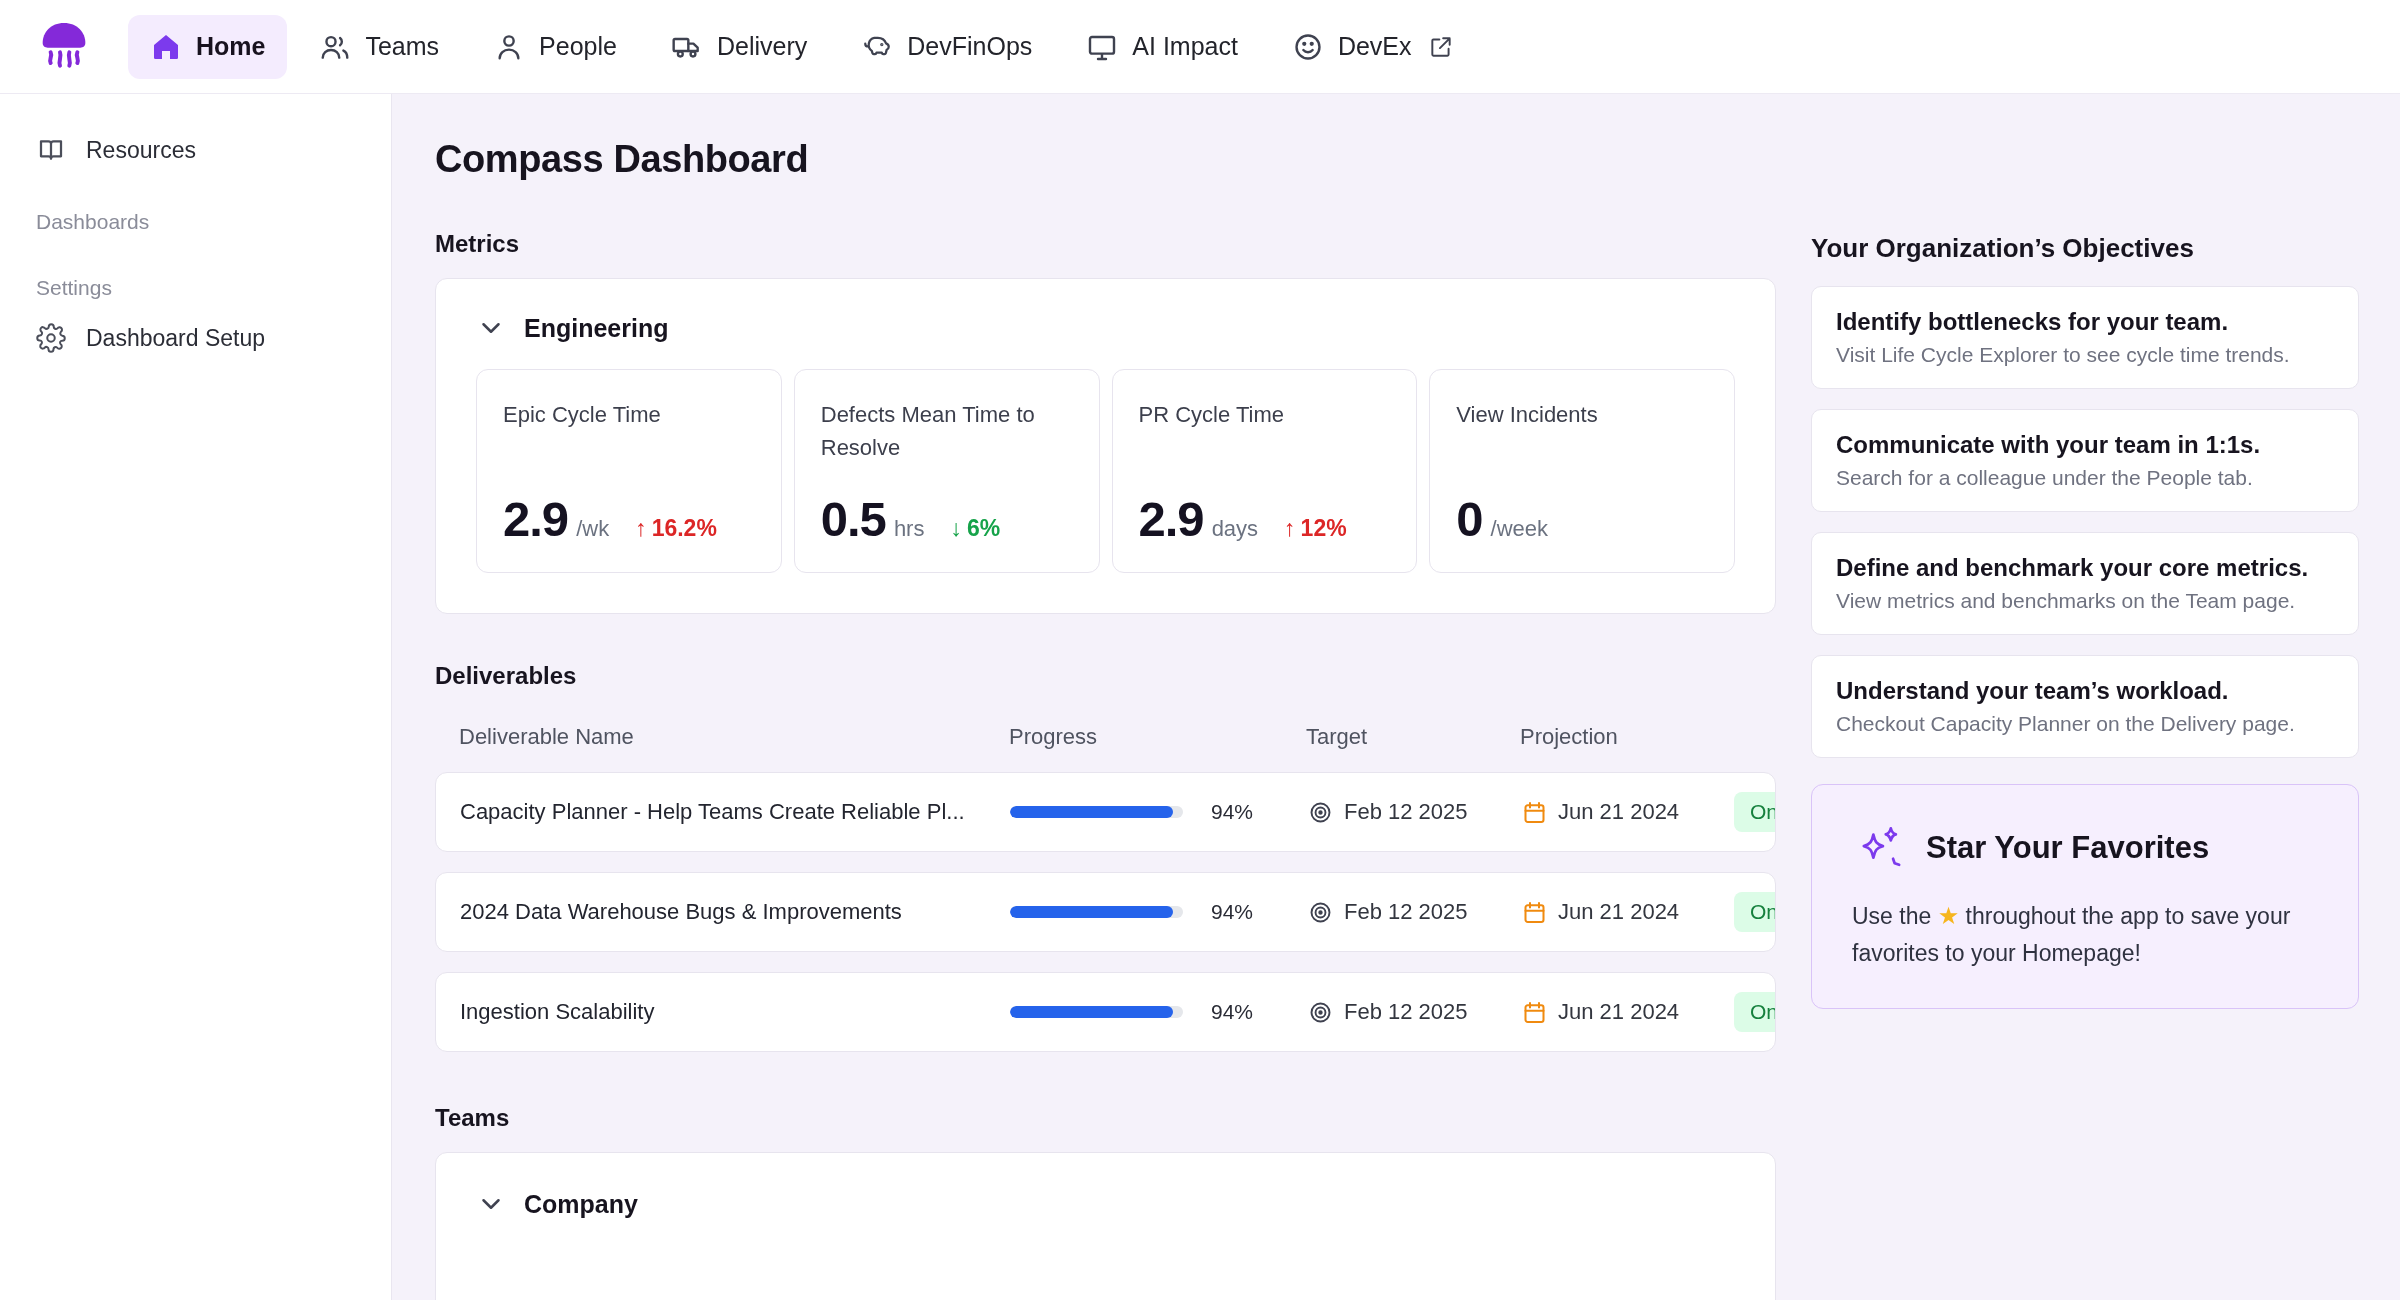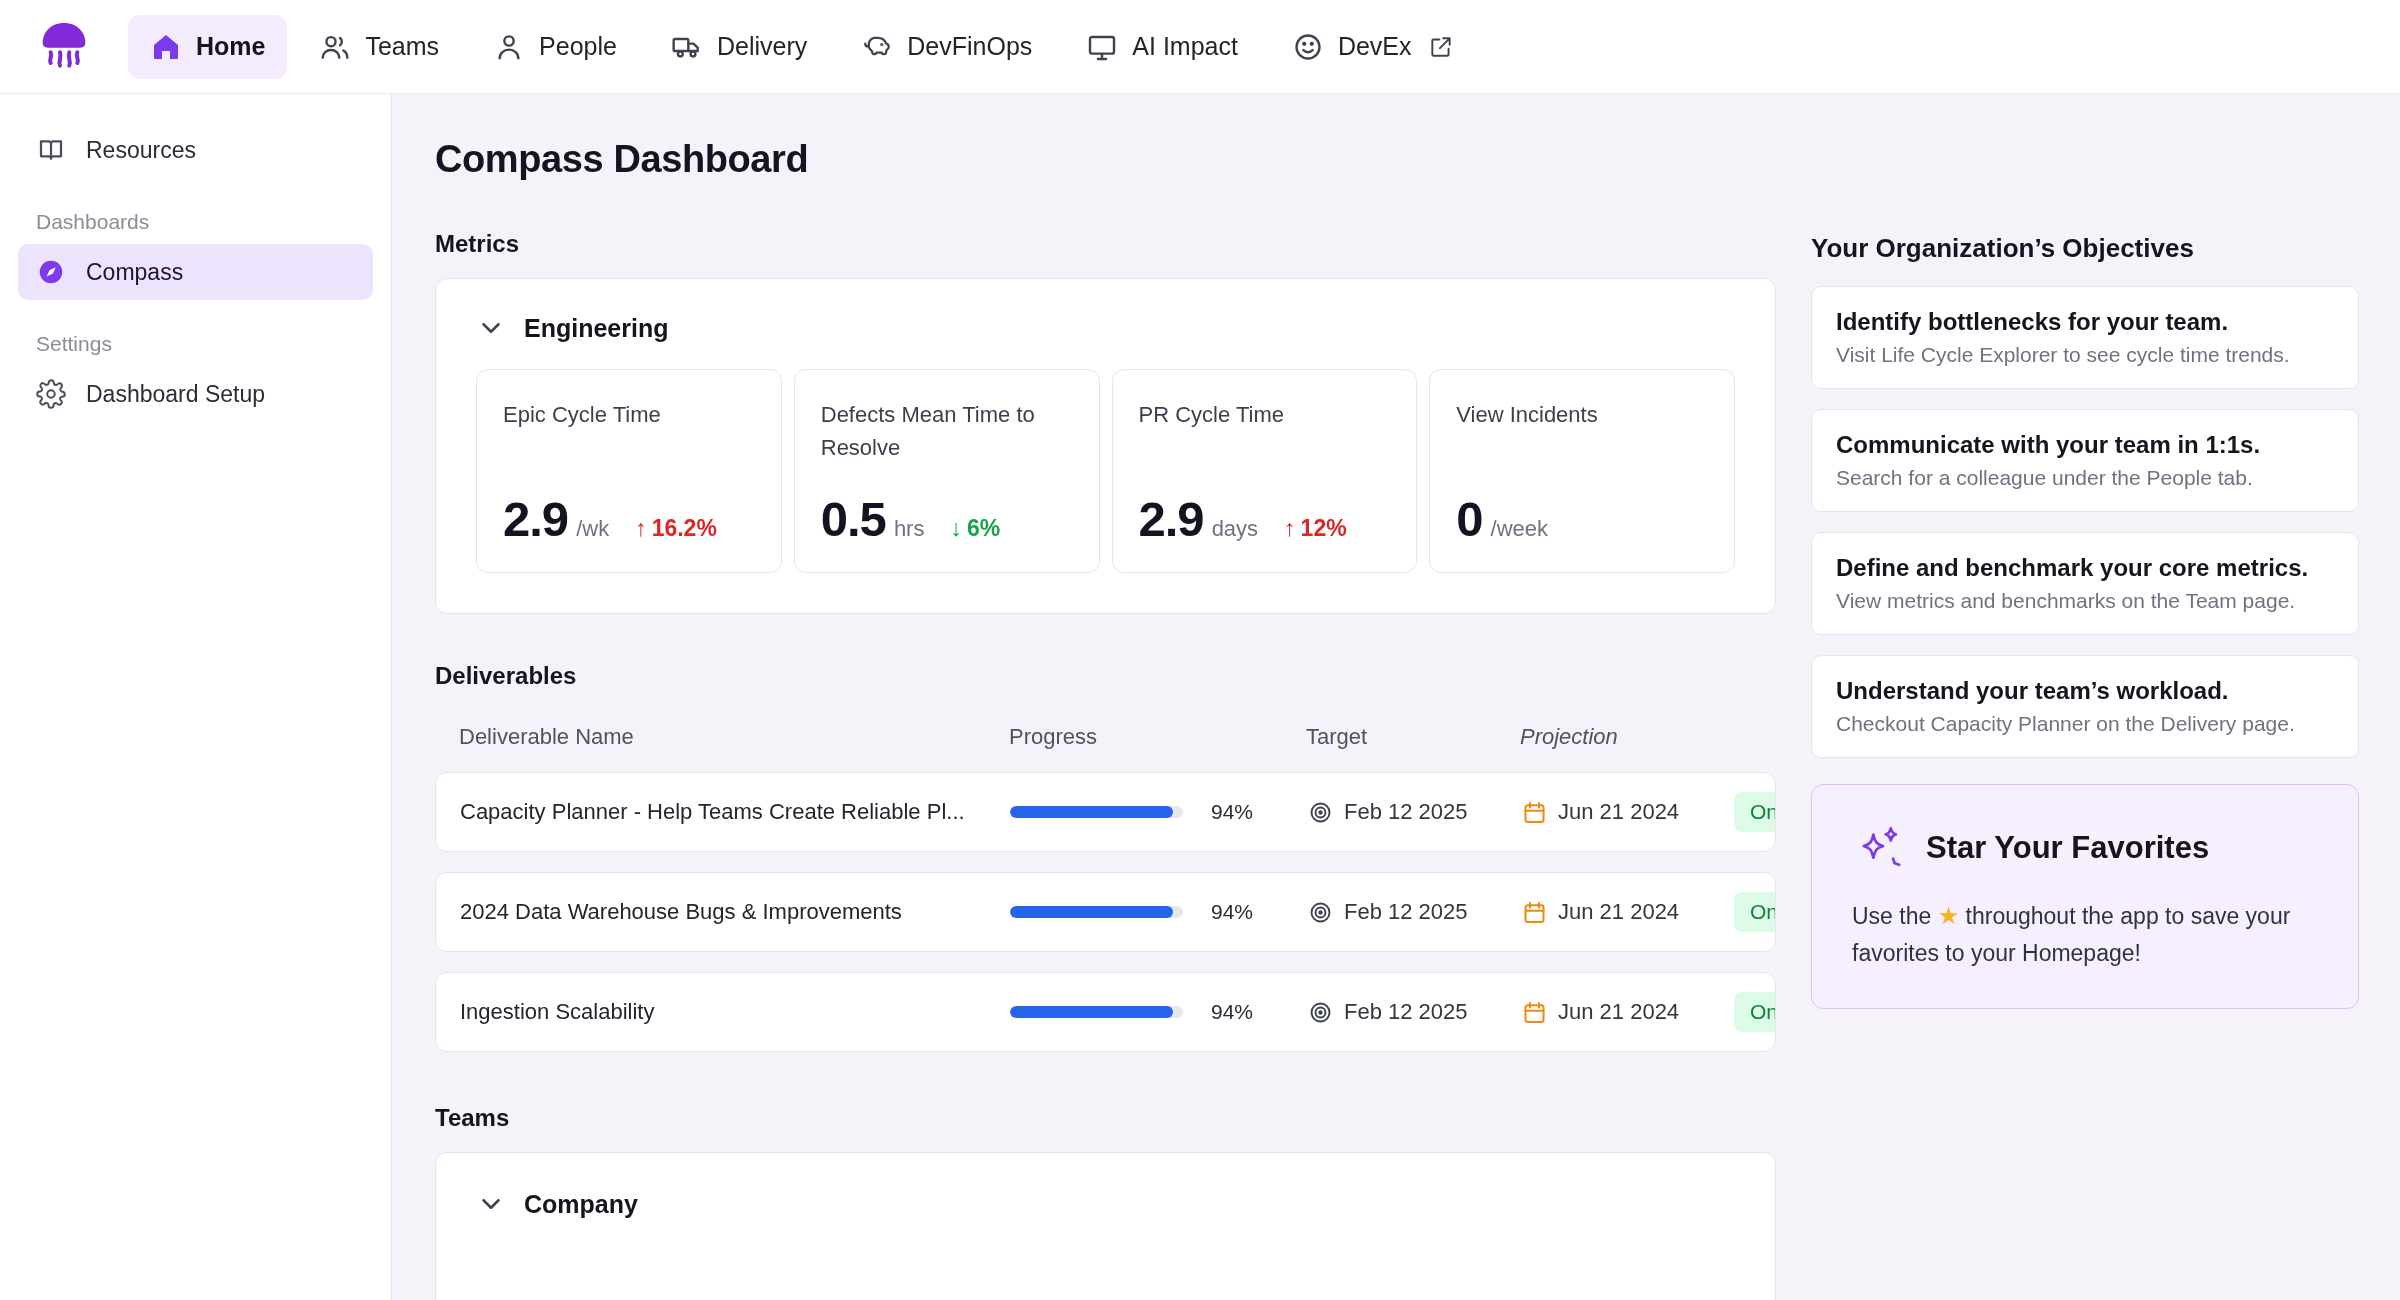--- a/index.html
+++ b/index.html
@@ -68,21 +68,21 @@
   .metric-delta { display:inline-flex; align-items:baseline; gap:5px; margin-left:26px; font-size:23px; font-weight:600; }
   .metric-delta.up { color:#dc2626; }
   .metric-delta.down { color:#16a34a; }
 
   
   .deliv-heading { margin-top:0; }
   .tgrid { display:grid; grid-template-columns:550px 173px 70px 268px 213px auto; align-items:center; padding-left:24px; }
   .table-header { margin-top:34px; margin-bottom:22px; font-size:22px; color:#4f5360; }
   .th-progress { grid-column:2 / 4; }
   .th-target { grid-column:4; padding-left:54px; }
-  .th-proj { grid-column:5;font-style:italic; }
+  .th-proj { grid-column:5; }
   .drow {
     height:80px; background:#fff; border:1px solid #e7e4ee; border-radius:12px;
     overflow:hidden; margin-bottom:20px; cursor:pointer;
   }
   .drow:last-child { margin-bottom:0; }
   .drow-name { font-size:22px; color:#23252f; white-space:nowrap; overflow:hidden; padding-right:14px; }
   .pbar { width:173px; height:12px; background:#e5e7eb; border-radius:6px; overflow:hidden; }
   .pbar-fill { height:100%; background:#2563eb; border-radius:6px; }
   .pct { font-size:21px; color:#2a2c36; text-align:right; }
   .cell-target, .cell-proj { display:flex; align-items:center; gap:10px; font-size:22px; color:#33363f; white-space:nowrap; }
@@ -215,29 +215,20 @@
         <svg viewBox="0 0 24 24" fill="none" stroke="currentColor" stroke-width="1.8" stroke-linejoin="round">
             <path d="M4 5h6a2 2 0 0 1 2 2v12a2 2 0 0 0-2-2H4zM20 5h-6a2 2 0 0 0-2 2v12a2 2 0 0 1 2-2h6z"></path>
           </svg>
       </span>
       <span>Resources</span>
     </div>
 
     <div class="side-heading">Dashboards</div>
 
 
-    <div class="side-item active">
-      <span class="sicon">
-        <svg viewBox="0 0 24 24">
-            <circle cx="12" cy="12" r="9" fill="#7c3aed"></circle>
-            <path d="M15.8 8.2l-2.3 5-5 2.3 2.3-5z" fill="#ffffff"></path>
-          </svg>
-      </span>
-      <span>Compass</span>
-    </div>
 
     <div class="side-heading">Settings</div>
 
     <div class="side-item">
       <span class="sicon">
         <svg viewBox="0 0 24 24" fill="none" stroke="currentColor" stroke-width="1.6" stroke-linejoin="round">
             <circle cx="12" cy="12" r="3"></circle>
             <path d="M19.4 15a1.7 1.7 0 0 0 .3 1.9l.1.1a2 2 0 1 1-2.8 2.8l-.1-.1a1.7 1.7 0 0 0-1.9-.3 1.7 1.7 0 0 0-1 1.5V21a2 2 0 1 1-4 0v-.1a1.7 1.7 0 0 0-1-1.6 1.7 1.7 0 0 0-1.9.3l-.1.1a2 2 0 1 1-2.8-2.8l.1-.1a1.7 1.7 0 0 0 .3-1.9 1.7 1.7 0 0 0-1.5-1H3a2 2 0 1 1 0-4h.1a1.7 1.7 0 0 0 1.6-1 1.7 1.7 0 0 0-.3-1.9l-.1-.1a2 2 0 1 1 2.8-2.8l.1.1a1.7 1.7 0 0 0 1.9.3h.1a1.7 1.7 0 0 0 1-1.5V3a2 2 0 1 1 4 0v.1a1.7 1.7 0 0 0 1 1.5 1.7 1.7 0 0 0 1.9-.3l.1-.1a2 2 0 1 1 2.8 2.8l-.1.1a1.7 1.7 0 0 0-.3 1.9v.1a1.7 1.7 0 0 0 1.5 1H21a2 2 0 1 1 0 4h-.1a1.7 1.7 0 0 0-1.5 1z"></path>
           </svg>
       </span>

